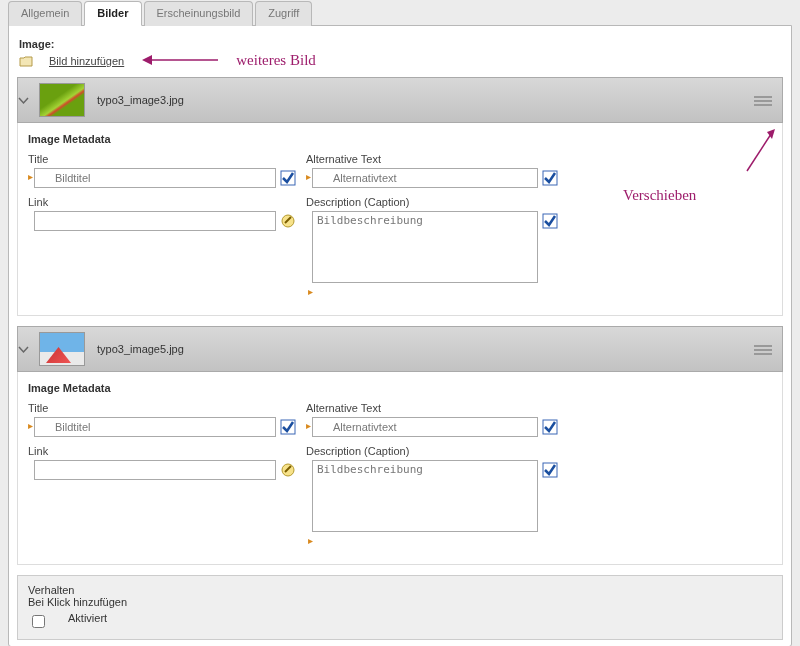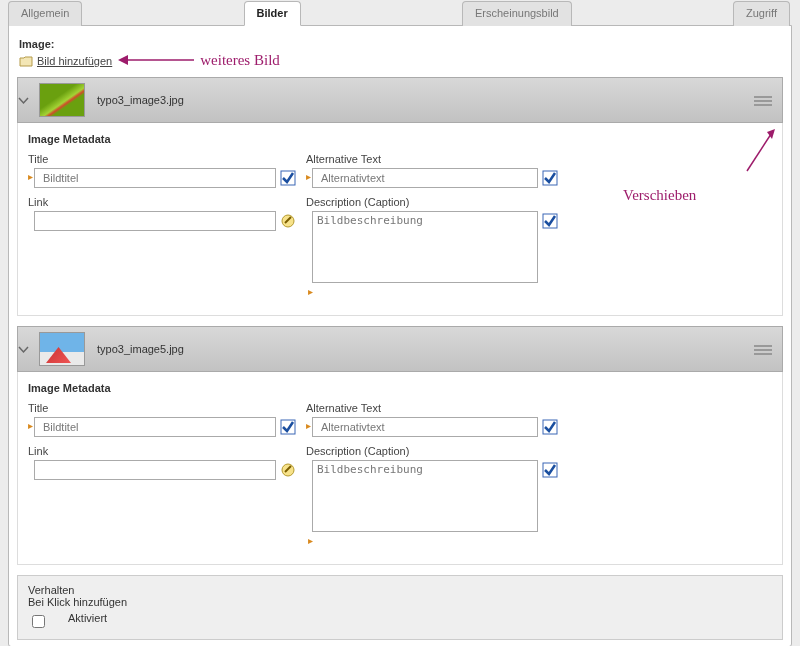--- a/index.html
+++ b/index.html
@@ -13,21 +13,20 @@
   }
   .page {
     padding: 0 8px 8px 8px;
   }
   
   .tabs {
     display: flex;
     gap: 0;
     position: relative;
     z-index: 2;
-    justify-content: space-between;
   }
   .tab {
     padding: 5px 12px 6px 12px;
     background: #e2e2e2;
     border: 1px solid #b8b8b8;
     border-bottom: none;
     border-radius: 4px 4px 0 0;
     color: #777;
     margin-right: 2px;
     cursor: pointer;
@@ -49,21 +48,21 @@
     border-radius: 0 0 3px 3px;
     padding: 8px 8px 6px 8px;
   }
   .section-label {
     font-weight: bold;
     margin: 4px 0 2px 2px;
   }
   .add-image-row {
     display: flex;
     align-items: center;
-    gap: 4px;
+    gap: 16px;
     margin: 2px 0 8px 2px;
   }
   .folder-icon svg { display: block; }
   .add-link {
     color: #444;
     text-decoration: underline;
     cursor: pointer;
     font-size: 11px;
   }
   .arrow-svg { position: relative; }
@@ -160,21 +159,21 @@
     color: #d98a1f;
     font-size: 10px;
     line-height: 18px;
     padding-right: 2px;
   }
   input.text {
     width: 246px;
     height: 20px;
     border: 1px solid #aaa;
     font-size: 11px;
-    padding: 2px 8px;
+    padding: 2px 20px;
     color: #777;
   }
   input.text.link { width: 246px; color:#333; }
   textarea.desc {
     width: 228px;
     height: 72px;
     border: 1px solid #aaa;
     font-size: 11px;
     padding: 2px 4px;
     color: #777;

